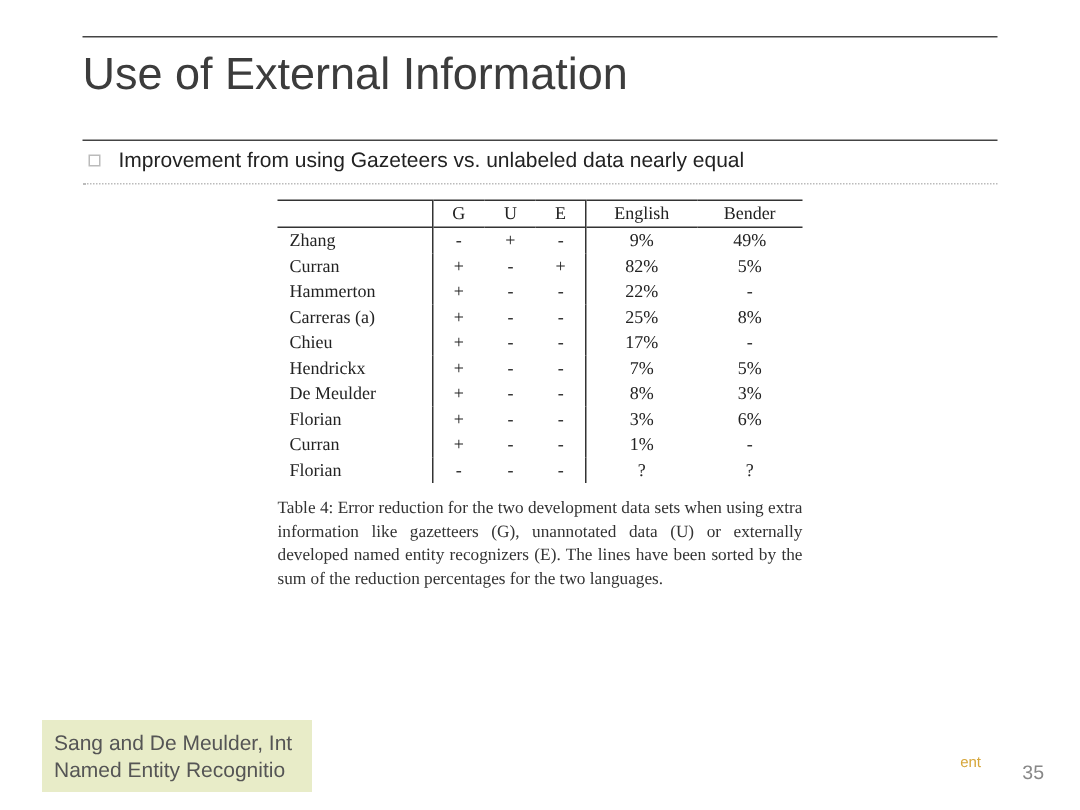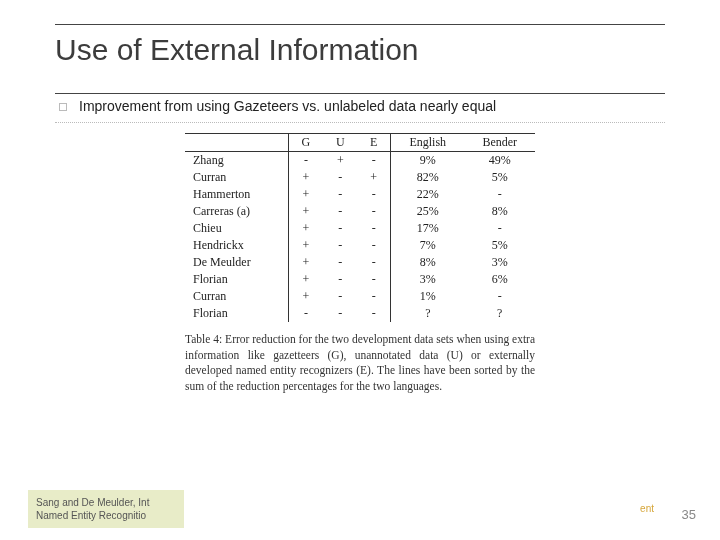--- a/index.html
+++ b/index.html
@@ -78,22 +78,22 @@
       line-height: 1.35;
       color: #333;
       text-align: justify;
       margin-top: 10px;
       filter: blur(0.5px);
     }
     .footer-cite {
       position: absolute;
       left: 28px;
       bottom: 12px;
-      width: 156px;
-      font-size: 10px;
+      width: 180px;
+      font-size: 14px;
       font-family: Tahoma, Verdana, sans-serif;
       color: #555;
       background: #e8ecc8;
       padding: 6px 8px;
       line-height: 1.3;
       overflow: hidden;
       white-space: nowrap;
     }
     .footer-right {
       position: absolute;

